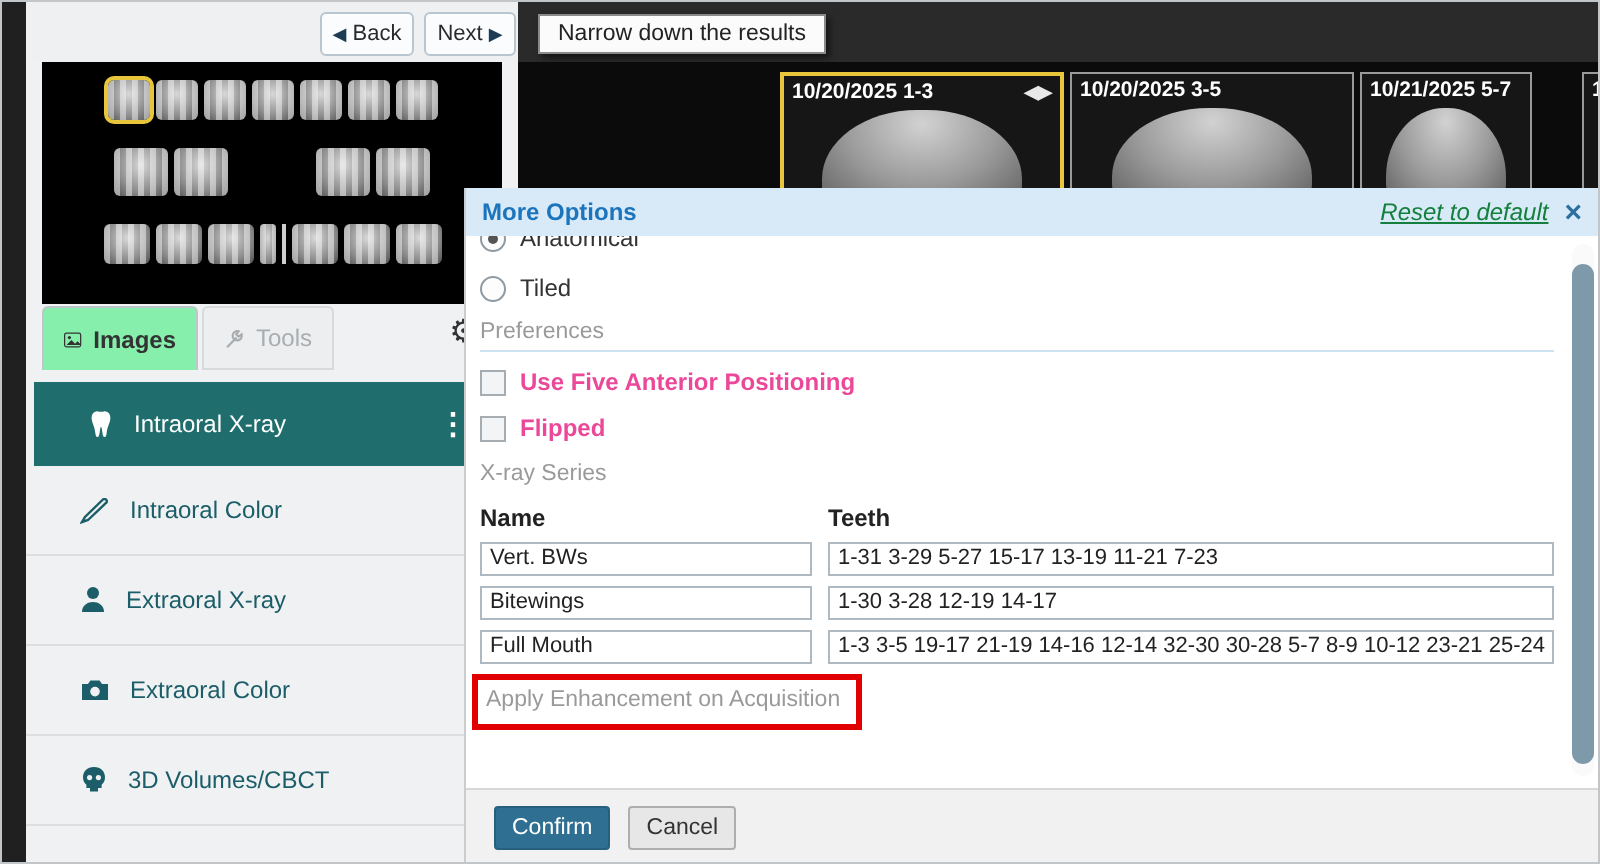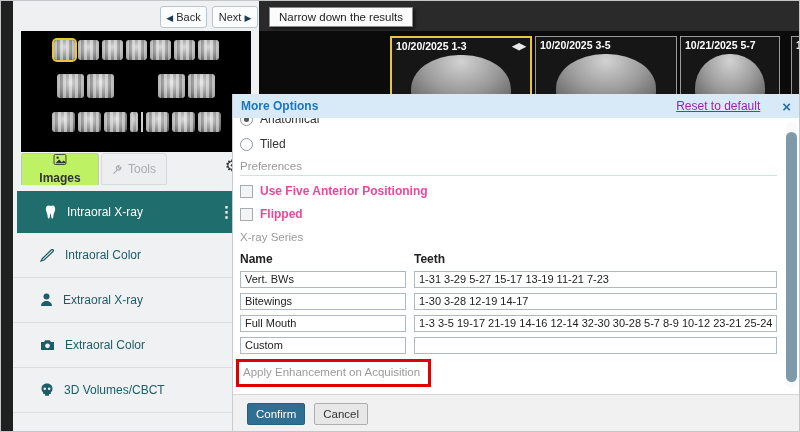--- a/index.html
+++ b/index.html
@@ -28,21 +28,21 @@
   .t2 { width:27px; height:24px; }
   .t3 { width:23px; height:20px; }
   .tn { width:8px;  height:20px; border-radius:2px; }
   .tl { width:2px;  height:20px; border-radius:0; background:#cfcfcf; }
   .sel-thumb { outline:2px solid #e8c53a; }
   .mgap { width:38px; height:1px; }
 
   
   #tabs { position:absolute; left:8px; top:152px; width:238px; height:33px; }
   .tab { position:absolute; top:0; height:32px; display:flex; align-items:center; gap:6px; padding:0 10px; border-radius:3px 3px 0 0; cursor:pointer; }
-  #tab-images { left:0; width:78px; background:#bef264; border:1px solid #bfc6cb; border-bottom:none; color:#333; font-weight:bold;flex-direction:column; }
+  #tab-images { left:0; width:78px; background:#86efac; border:1px solid #bfc6cb; border-bottom:none; color:#333; font-weight:bold; }
   #tab-tools  { left:80px; width:66px; background:#eceeef; border:1px solid #d6dadc; color:#a9adb0; }
   #gear { position:absolute; right:20px; top:3px; font-size:16px; color:#333; cursor:pointer; }
 
   
   #cat-list { position:absolute; left:0; top:185px; width:246px; }
   .cat { position:relative; height:45px; display:flex; align-items:center; gap:10px; padding-left:27px; border-bottom:1px solid #dcdedf; color:#1b5d68; cursor:pointer; background:#eff1f2; }
   .cat svg { flex:0 0 auto; }
   #cat-intraoral-xray { margin-top:5px; height:42px; background:#1f6e6d; color:#fff; border-bottom:none; margin-left:4px; width:227px; }
   #cat-intraoral-xray .arrow { position:absolute; left:100%; top:50%; margin-top:-10px; width:0; height:0; border-top:10px solid transparent; border-bottom:10px solid transparent; border-left:12px solid #1f6e6d; }
   .kebab { position:absolute; right:10px; top:50%; transform:translateY(-50%); color:#fff; font-size:15px; font-weight:bold; cursor:pointer; letter-spacing:0; }
@@ -58,21 +58,21 @@
   .film-label .spacer { flex:1; }
   .film-arrows { color:#e8e8e8; font-size:9px; cursor:pointer; }
   .film-img { width:72%; height:46px; margin:2px auto 0; border-radius:48% 48% 6px 6px / 75% 75% 8px 8px;
               background: radial-gradient(ellipse at 50% 15%, #d2d2d2 0%, #9a9a9a 55%, #636363 100%); }
 
   
   #panel { position:absolute; left:231px; top:93px; width:569px; height:339px; background:#fff; border-left:1px solid #c9cdd0; }
   #panel-header { position:absolute; left:0; top:0; width:100%; height:24px; background:#d8eaf8; display:flex; align-items:center; padding:0 10px 0 8px; }
   #panel-title { color:#1c75bc; font-weight:bold; font-size:12px; }
   #panel-header .spacer { flex:1; }
-  #reset-link { color:#a21caf; font-size:12px; text-decoration:underline; cursor:pointer; margin-right:22px; }
+  #reset-link { color:#15803d; font-size:12px; text-decoration:underline; cursor:pointer; margin-right:8px;font-style:italic; }
   #panel-close { color:#2a6f9e; font-size:15px; font-weight:bold; cursor:pointer; line-height:1; }
 
   #panel-body { position:absolute; left:0; top:24px; width:100%; height:276px; overflow:hidden; padding:0 24px 0 7px; }
   .opt-row { display:flex; align-items:center; gap:7px; height:18px; font-size:12px; color:#333; }
   .clipped { margin-top:-8px;text-align:right; }
   .radio { width:13px; height:13px; border:1px solid #8f9aa3; border-radius:50%; background:#fdfdfd; position:relative; flex:0 0 auto; }
   .radio.on::after { content:""; position:absolute; left:3px; top:3px; width:5px; height:5px; border-radius:50%; background:#555; }
   .section-label { margin-top:7px; padding-bottom:3px; font-size:11.5px; color:#9a9a9a; border-bottom:1px solid #cde2f0; }
   .plain-label { margin-top:9px; font-size:11.5px; color:#9a9a9a; }
   .chk-row { display:flex; align-items:center; gap:7px; margin-top:7px; height:16px; font-size:12px; color:#ec4899; font-weight:bold; }
@@ -113,21 +113,21 @@
           <span class="film-arrows">▶</span>
         </div>
         <div class="film-img"></div>
       </div>
       <div class="film-thumb" style="left:288px; width:142px;">
         <div class="film-label">
             <span>10/20/2025 3-5</span>
           </div>
         <div class="film-img"></div>
       </div>
-      <div class="film-thumb" style="left:433px; width:100px;">
+      <div class="film-thumb" style="left:433px; width:86px;">
         <div class="film-label">
             <span>10/21/2025 5-7</span>
           </div>
         <div class="film-img"></div>
       </div>
       <div class="film-thumb" style="left:544px; width:12px;">
         <div class="film-label">
             <span>1</span>
           </div>
       </div>
@@ -267,24 +267,20 @@
         <div class="txt-in in-teeth">1-31 3-29 5-27 15-17 13-19 11-21 7-23</div>
       </div>
       <div class="in-row">
         <div class="txt-in in-name">Bitewings</div>
         <div class="txt-in in-teeth">1-30 3-28 12-19 14-17</div>
       </div>
       <div class="in-row">
         <div class="txt-in in-name">Full Mouth</div>
         <div class="txt-in in-teeth">1-3 3-5 19-17 21-19 14-16 12-14 32-30 30-28 5-7 8-9 10-12 23-21 25-24 28-26 1</div>
       </div>
-      <div class="in-row">
-        <div class="txt-in in-name">Custom</div>
-        <div class="txt-in in-teeth"></div>
-      </div>
 
       <div id="red-box">
         <div id="enh-label">Apply Enhancement on Acquisition</div>
         
       </div>
     </div>
 
     <div id="panel-scroll">
       <div id="panel-thumb"></div>
     </div>

